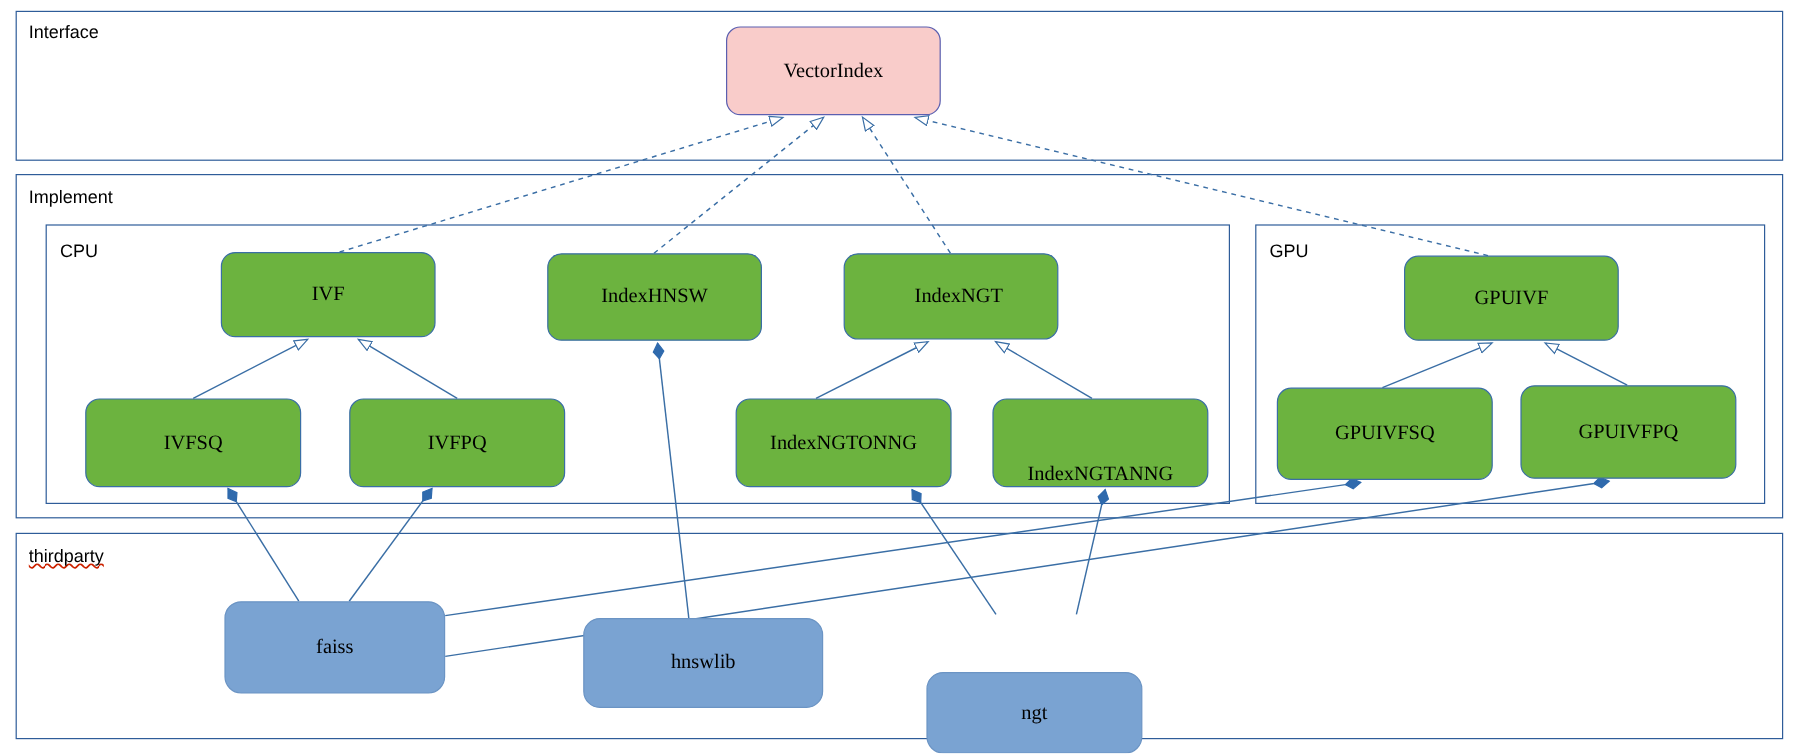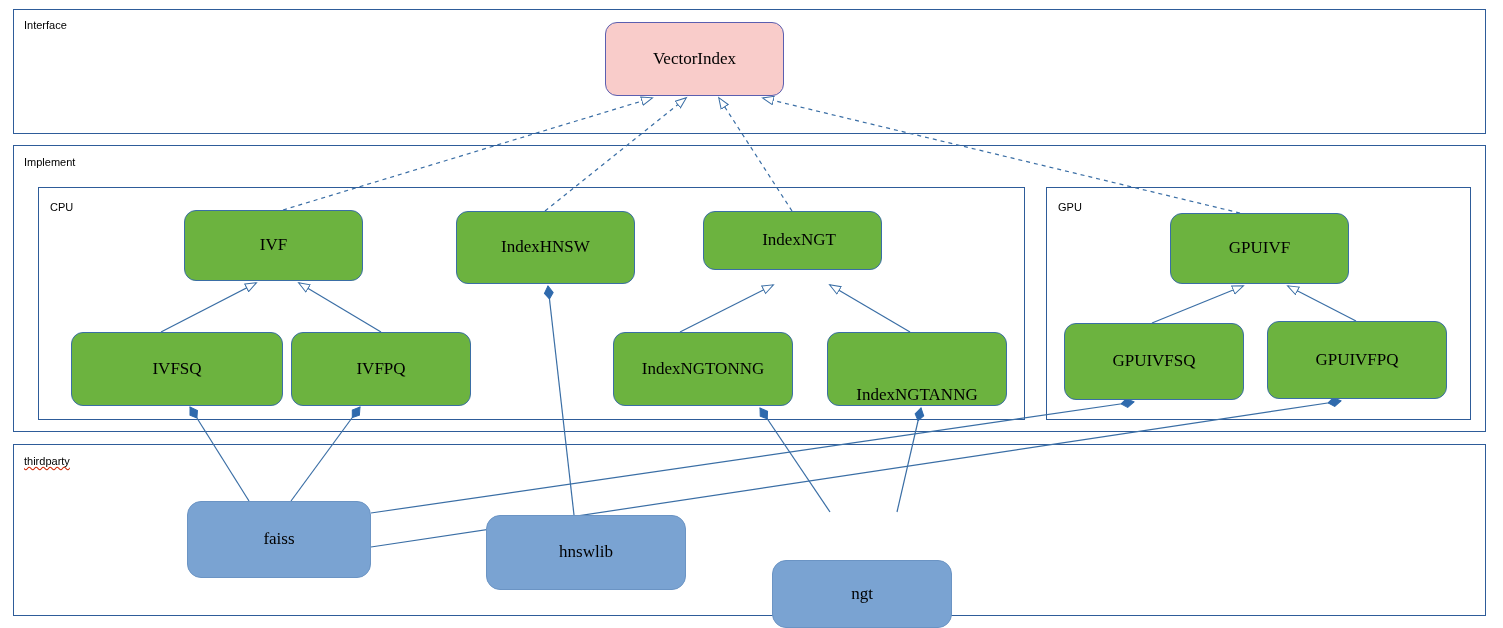--- a/index.html
+++ b/index.html
@@ -28,21 +28,21 @@
   }
   .container-box {
     position: absolute;
     border: 1px solid #2e5c99;
     background: transparent;
     box-sizing: border-box;
   }
   .container-label {
     position: absolute;
     font-family: "Liberation Sans", sans-serif;
-    font-size: 11px;
+    font-size: 15px;
     color: #000000;
     white-space: nowrap;
     line-height: 1;
   }
   .container-label.misspelled {
     text-decoration: underline;
     text-decoration-color: #cc2200;
     text-decoration-style: wavy;
     text-decoration-skip-ink: none;
   }
@@ -126,24 +126,24 @@
   <div id="nodes">
       <div class="node iface" style="left: 605px; top: 22px; width: 179px; height: 74px; align-items: center;">
         <span>VectorIndex</span>
       </div>
       <div class="node impl" style="left: 184px; top: 210px; width: 179px; height: 71px;">
         <span>IVF</span>
       </div>
       <div class="node impl" style="left: 456px; top: 211px; width: 179px; height: 73px;">
         <span>IndexHNSW</span>
       </div>
-      <div class="node impl" style="left: 703px; top: 211px; width: 179px; height: 59px; padding-left: 13px;">
+      <div class="node impl" style="left: 703px; top: 211px; width: 179px; height: 72px; padding-left: 13px;">
         <span>IndexNGT</span>
       </div>
-      <div class="node impl" style="left: 71px; top: 332px; width: 212px; height: 74px;">
+      <div class="node impl" style="left: 71px; top: 332px; width: 180px; height: 74px;">
         <span>IVFSQ</span>
       </div>
       <div class="node impl" style="left: 291px; top: 332px; width: 180px; height: 74px;">
         <span>IVFPQ</span>
       </div>
       <div class="node impl" style="left: 613px; top: 332px; width: 180px; height: 74px;">
         <span>IndexNGTONNG</span>
       </div>
       <div class="node impl" style="left: 827px; top: 332px; width: 180px; height: 74px; align-items: flex-end;">
         <span>IndexNGTANNG</span>

